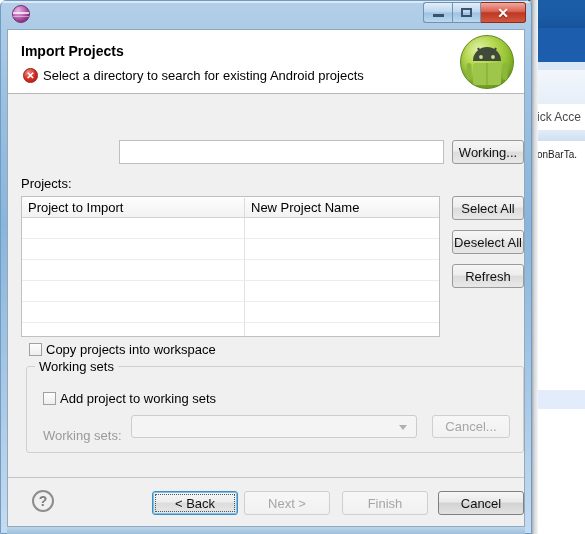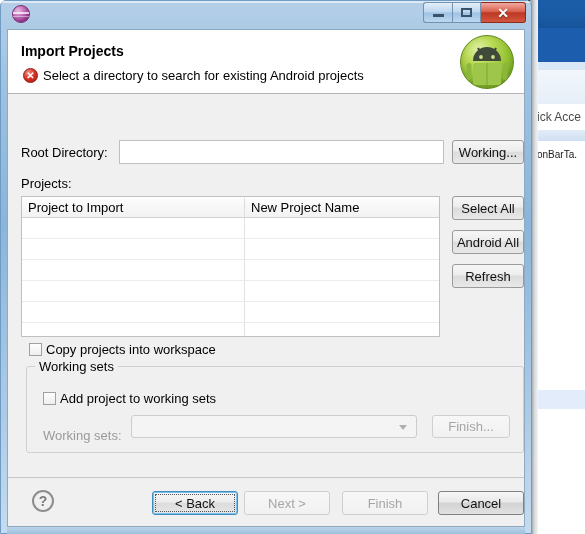--- a/index.html
+++ b/index.html
@@ -546,21 +546,20 @@
               <rect x="42.5" y="28" width="5" height="17" rx="2.5" fill="#8cb73d"></rect>
 
               <line x1="27" y1="28" x2="27" y2="50" stroke="#7ba631" stroke-width="1"></line>
             </g>
           </svg>
         </div>
       </div>
 
       <div class="body-area">
 
-        <div class="lbl" style="left:13px; top:50px;">Root Directory:</div>
         <input class="txtfield" style="left: 111px; top: 45px; width: 325px; height: 24px;" value="">
         <div class="btn" style="left:444px; top:45px; width:72px; height:24px;">Working...</div>
 
         <div class="lbl" style="left:13px; top:81px;">Projects:</div>
 
         <div class="tbl" style="left:13px; top:101px; width:419px; height:141px;">
           <div class="tbl-head">
             <div class="tbl-th" style="left:0; width:222px;">Project to Import</div>
             <div class="tbl-th-sep" style="left:222px;"></div>
             <div class="tbl-th" style="left:223px; width:196px;">New Project Name</div>
@@ -568,37 +567,37 @@
           <div class="tbl-colsep" style="left:222px; top:21px; height:120px;"></div>
           <div class="tbl-row" style="top:21px;"></div>
           <div class="tbl-row" style="top:42px;"></div>
           <div class="tbl-row" style="top:63px;"></div>
           <div class="tbl-row" style="top:84px;"></div>
           <div class="tbl-row" style="top:105px;"></div>
           <div class="tbl-row" style="top:126px;"></div>
         </div>
 
         <div class="btn" style="left:444px; top:101px; width:72px; height:24px;">Select All</div>
-        <div class="btn" style="left:444px; top:135px; width:72px; height:24px;">Android All</div>
+        <div class="btn" style="left:444px; top:135px; width:72px; height:24px;">Deselect All</div>
         <div class="btn" style="left:444px; top:169px; width:72px; height:24px;">Refresh</div>
 
         <div class="cbox" style="left:21px; top:248px;"></div>
         <div class="lbl" style="left:38px; top:247px;">Copy projects into workspace</div>
 
         <div class="grp" style="left:18px; top:271px; width:498px; height:87px;"></div>
         <div class="grp-title" style="left:27px; top:264px;">Working sets</div>
 
         <div class="cbox" style="left:35px; top:297px;"></div>
         <div class="lbl" style="left:52px; top:296px;">Add project to working sets</div>
 
         <div class="lbl lbl-dim" style="left:35px; top:325px;margin-top:8px;">Working sets:</div>
         <div class="combo" style="left:123px; top:320px; width:286px; height:23px;">
           <div class="combo-arrow"></div>
         </div>
-        <div class="btn btn-disabled" style="left:424px; top:320px; width:78px; height:23px;">Finish...</div>
+        <div class="btn btn-disabled" style="left:424px; top:320px; width:78px; height:23px;">Cancel...</div>
 
       </div>
 
       <div class="footer-sep"></div>
       <div class="footer">
         <div class="help-icon">?</div>
         <div class="btn btn-focus" style="left:144px; top:13px; width:86px; height:24px;">
           <span class="focus-ring"></span>
           <span>&lt; Back</span>
         </div>

